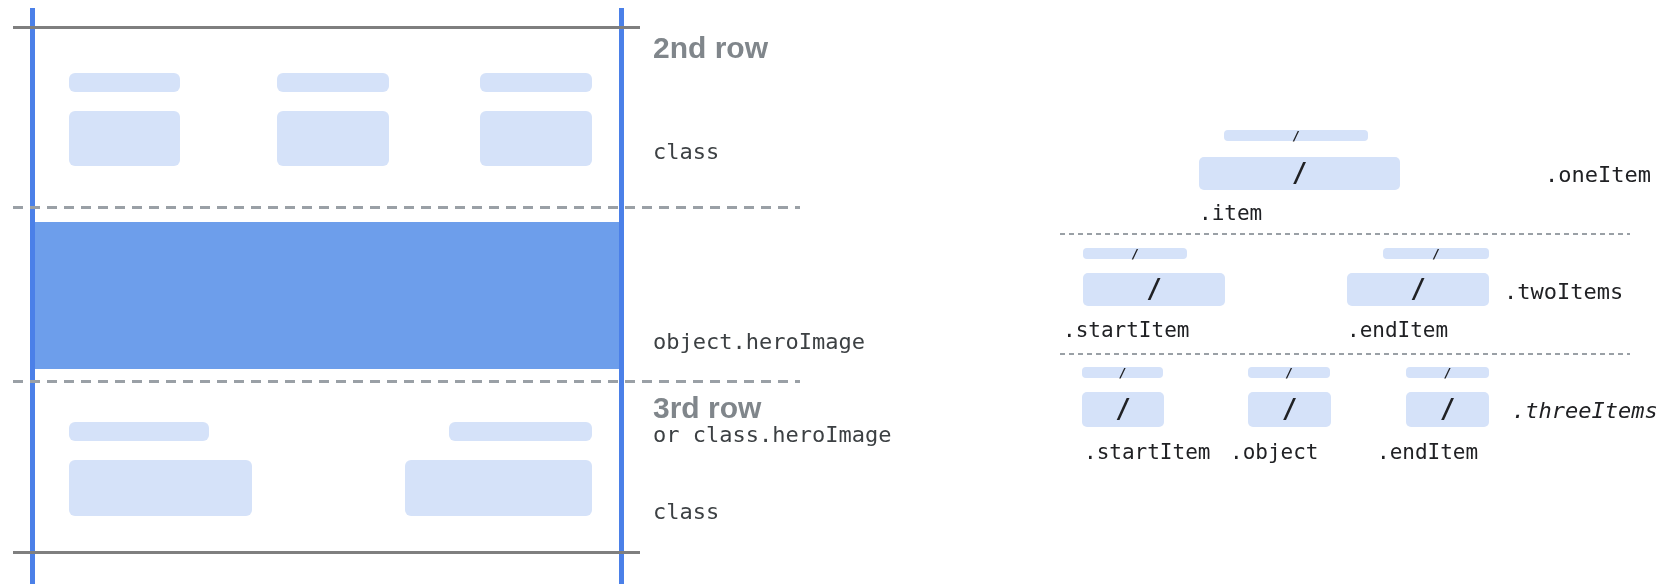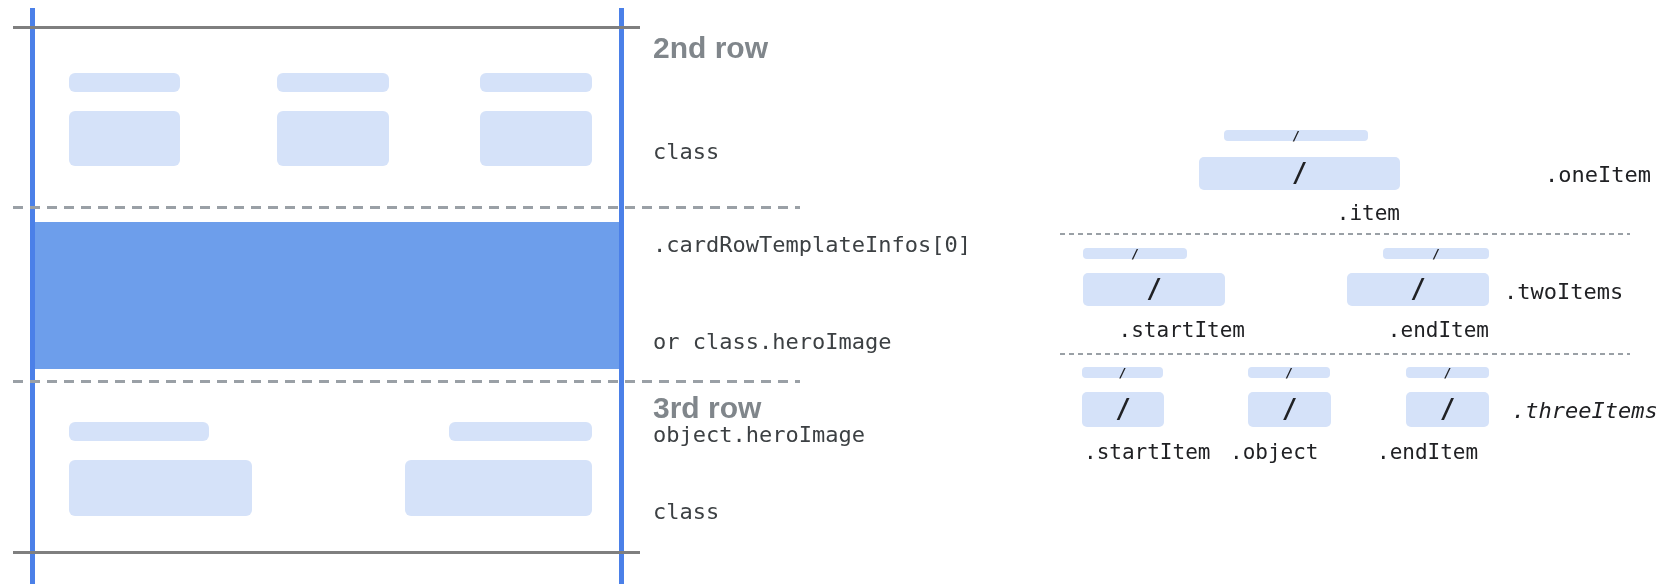--- a/index.html
+++ b/index.html
@@ -23,21 +23,21 @@
   .grp{font-size:22px;color:#202124;white-space:nowrap;}
 
   
   .bar{background:#d5e2f9;text-align:center;color:#202124;}
   .bar-sm{height:11px;border-radius:4px;}
   .bar-sm span{display:block;font-size:13px;font-weight:700;line-height:11px;}
   .bar-lg{height:33px;border-radius:5px;}
   .bar-lg span{display:block;font-size:26px;font-weight:700;line-height:33px;}
   .bar-lg3{height:35px;border-radius:5px;}
   .bar-lg3 span{display:block;font-size:26px;font-weight:700;line-height:35px;}
-  .center{text-align:right;}
+  .center{text-align:left;}
 </style>
 </head>
 <body>
 
 <div id="stage">
 
   <div class="abs vline" style="left:30px;top:8px;height:576px;"></div>
   <div class="abs vline" style="left:619px;top:8px;height:576px;"></div>
   <div class="abs hline" style="left:13px;top:26px;width:627px;"></div>
   <div class="abs hline" style="left:13px;top:551px;width:627px;"></div>
@@ -56,26 +56,25 @@
   <div class="abs dash-lg" style="left:13px;top:380px;width:787px;"></div>
 
   <div class="abs blk" style="left:69px;top:422px;width:140px;height:19px;"></div>
   <div class="abs blk" style="left:69px;top:460px;width:183px;height:56px;"></div>
   <div class="abs blk" style="left:449px;top:422px;width:143px;height:19px;"></div>
   <div class="abs blk" style="left:405px;top:460px;width:187px;height:56px;"></div>
 
   <div class="abs heading" style="left:653px;top:31px;">2nd row</div>
   <div class="abs code" style="left:653px;top:74px;">
     <div>class</div>
-    <div>.cardRowTemplateInfos[0]</div>
   </div>
 
   <div class="abs code" style="left:653px;top:264px;">
+    <div>object.heroImage</div>
     <div>or class.heroImage</div>
-    <div>object.heroImage</div>
   </div>
 
   <div class="abs heading" style="left:653px;top:391px;">3rd row</div>
   <div class="abs code" style="left:653px;top:434px;">
     <div>class</div>
     
     
     
   </div>
 

